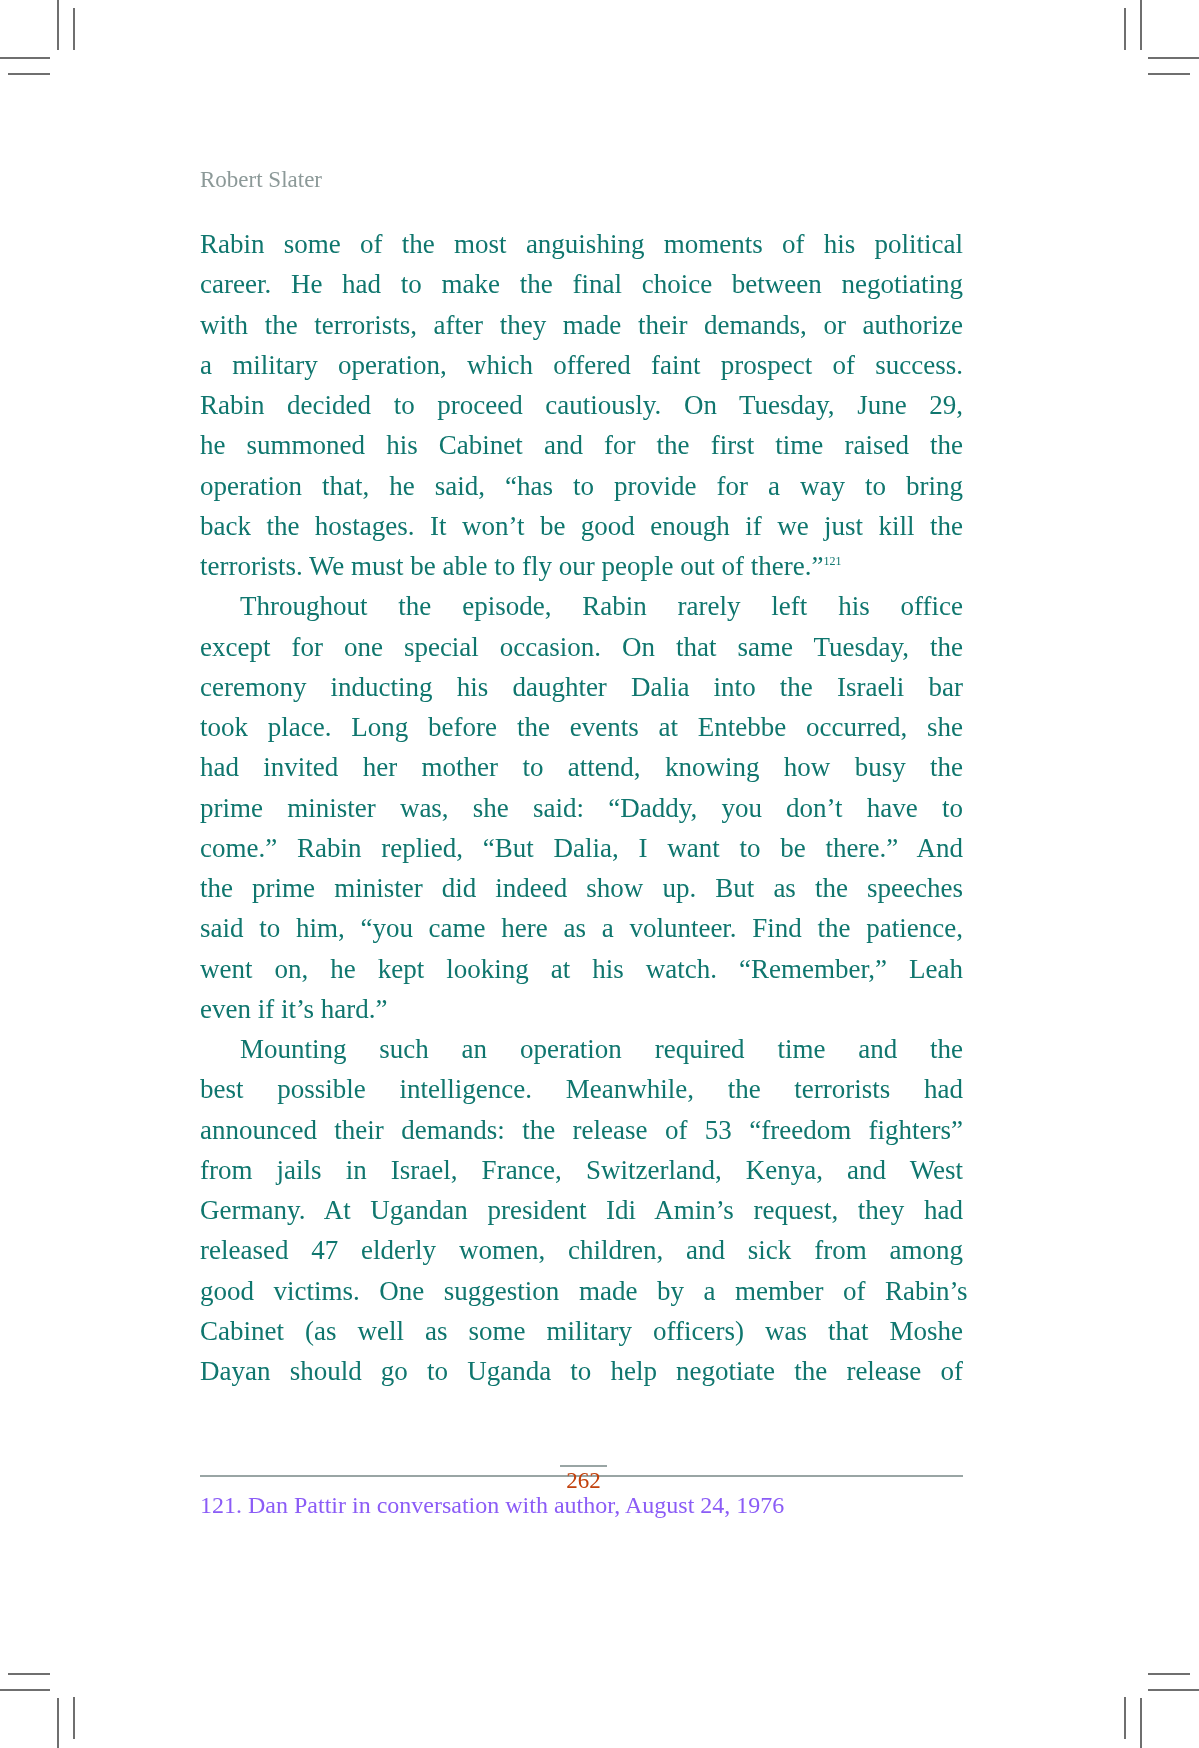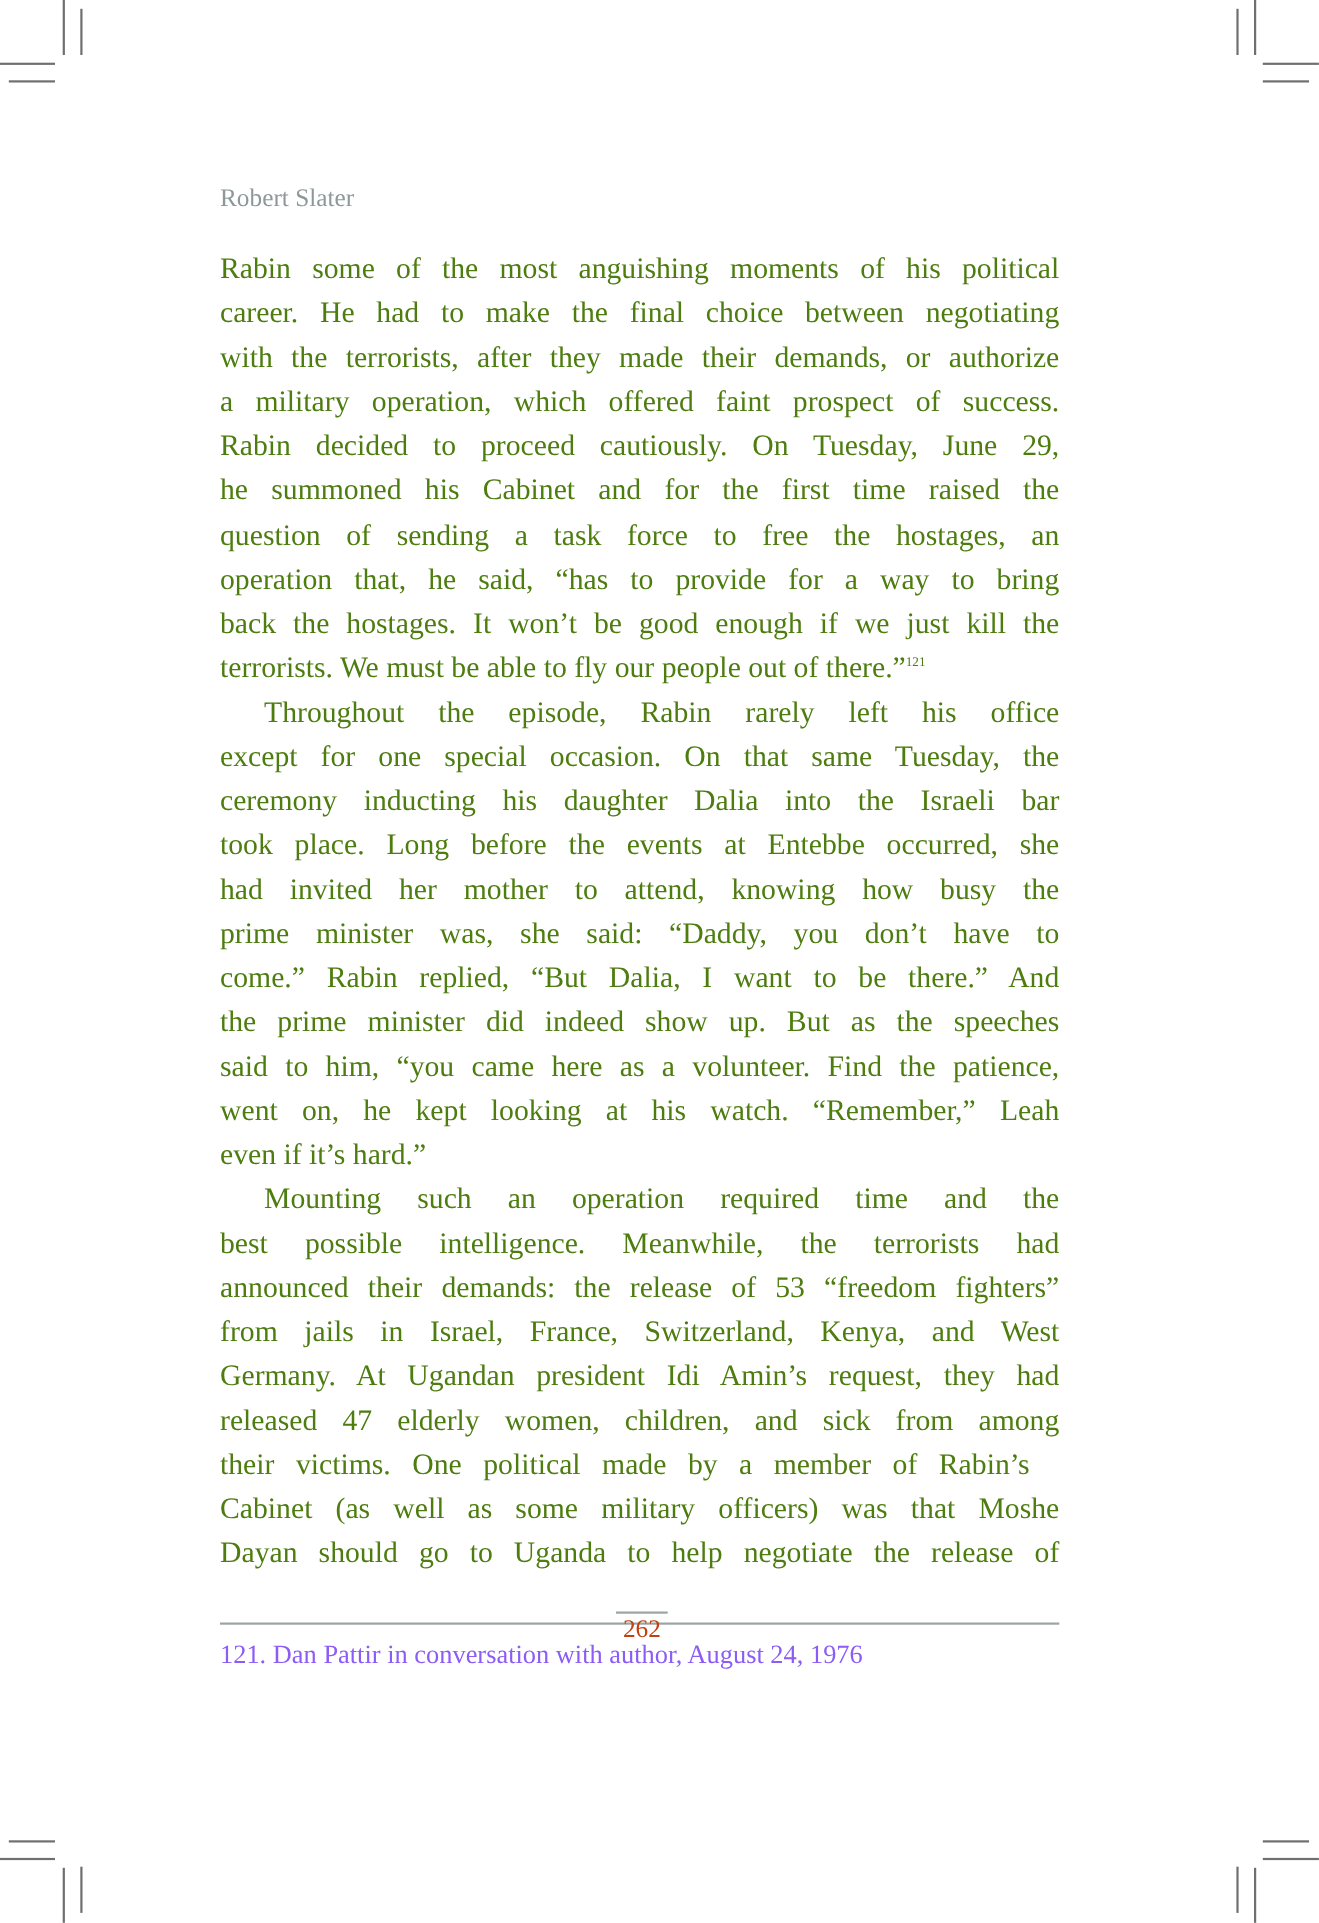--- a/index.html
+++ b/index.html
@@ -9,21 +9,21 @@
   .crop.h { height: 2px; }
   .crop.v { width: 2px; }
   .running-head {
     position: absolute; left: 200px; top: 166px;
     font-family: "Liberation Serif", "DejaVu Serif", serif;
     font-size: 23px; color: #8c9998; line-height: 28px; white-space: nowrap;
   }
   .body-text {
     position: absolute; left: 200px; top: 224px; width: 763px;
     font-family: "Liberation Serif", "DejaVu Serif", serif;
-    font-size: 27px; color: #4d7c0f;
+    font-size: 27px; color: #0f766e;
   }
   .line {
     display: block; height: 40.25px; line-height: 40.25px;
     text-align: justify; text-align-last: justify; white-space: nowrap; overflow: visible;
   }
   .line.last { text-align-last: left; }
   .line.indent { padding-left: 40px; }
   .line > span { white-space: normal; }
   .sup { font-size: 12px; vertical-align: 10px; line-height: 0; }
   .footnote-rule {
@@ -68,42 +68,41 @@
 
   <div class="running-head">Robert Slater</div>
 
   <div class="body-text" id="body-text">
       <div class="line"><span style="display: inline-block; white-space: nowrap; word-spacing: 12.533px;">Rabin some of the most anguishing moments of his political</span></div>
       <div class="line"><span style="display: inline-block; white-space: nowrap; word-spacing: 12.9757px;">career. He had to make the final choice between negotiating</span></div>
       <div class="line"><span style="display: inline-block; white-space: nowrap; word-spacing: 9.88715px;">with the terrorists, after they made their demands, or authorize</span></div>
       <div class="line"><span style="display: inline-block; white-space: nowrap; word-spacing: 13.5273px;">a military operation, which offered faint prospect of success.</span></div>
       <div class="line"><span style="display: inline-block; white-space: nowrap; word-spacing: 15.8574px;">Rabin decided to proceed cautiously. On Tuesday, June 29,</span></div>
       <div class="line"><span style="display: inline-block; white-space: nowrap; word-spacing: 14.3641px;">he summoned his Cabinet and for the first time raised the</span></div>
-      <div class="line"><span style="display: inline-block; white-space: nowrap; word-spacing: 16.5437px;">question of sending a task force to free the hostages, an</span></div>
       <div class="line"><span style="display: inline-block; white-space: nowrap; word-spacing: 13.2656px;">operation that, he said, “has to provide for a way to bring</span></div>
       <div class="line"><span style="display: inline-block; white-space: nowrap; word-spacing: 8.69661px;">back the hostages. It won’t be good enough if we just kill the</span></div>
       <div class="line last"><span>terrorists. We must be able to fly our people out of there.”</span><span class="sup">121</span></div>
       <div class="line indent"><span style="display: inline-block; white-space: nowrap; word-spacing: 24.0938px;">Throughout the episode, Rabin rarely left his office</span></div>
       <div class="line"><span style="display: inline-block; white-space: nowrap; word-spacing: 14.2413px;">except for one special occasion. On that same Tuesday, the</span></div>
       <div class="line"><span style="display: inline-block; white-space: nowrap; word-spacing: 17.4004px;">ceremony inducting his daughter Dalia into the Israeli bar</span></div>
       <div class="line"><span style="display: inline-block; white-space: nowrap; word-spacing: 13.0573px;">took place. Long before the events at Entebbe occurred, she</span></div>
       <div class="line"><span style="display: inline-block; white-space: nowrap; word-spacing: 17.6233px;">had invited her mother to attend, knowing how busy the</span></div>
       <div class="line"><span style="display: inline-block; white-space: nowrap; word-spacing: 17.4566px;">prime minister was, she said: “Daddy, you don’t have to</span></div>
       <div class="line"><span style="display: inline-block; white-space: nowrap; word-spacing: 13.0203px;">come.” Rabin replied, “But Dalia, I want to be there.” And</span></div>
       <div class="line"><span style="display: inline-block; white-space: nowrap; word-spacing: 12.3375px;">the prime minister did indeed show up. But as the speeches</span></div>
       <div class="line"><span style="display: inline-block; white-space: nowrap; word-spacing: 8.97301px;">said to him, “you came here as a volunteer. Find the patience,</span></div>
       <div class="line"><span style="display: inline-block; white-space: nowrap; word-spacing: 15.2517px;">went on, he kept looking at his watch. “Remember,” Leah</span></div>
       <div class="line last"><span>even if it’s hard.”</span></div>
       <div class="line indent"><span style="display: inline-block; white-space: nowrap; word-spacing: 26.0558px;">Mounting such an operation required time and the</span></div>
       <div class="line"><span style="display: inline-block; white-space: nowrap; word-spacing: 26.9427px;">best possible intelligence. Meanwhile, the terrorists had</span></div>
       <div class="line"><span style="display: inline-block; white-space: nowrap; word-spacing: 10.6602px;">announced their demands: the release of 53 “freedom fighters”</span></div>
       <div class="line"><span style="display: inline-block; white-space: nowrap; word-spacing: 17.3574px;">from jails in Israel, France, Switzerland, Kenya, and West</span></div>
       <div class="line"><span style="display: inline-block; white-space: nowrap; word-spacing: 12.9238px;">Germany. At Ugandan president Idi Amin’s request, they had</span></div>
       <div class="line"><span style="display: inline-block; white-space: nowrap; word-spacing: 16.0879px;">released 47 elderly women, children, and sick from among</span></div>
-      <div class="line"><span style="display: inline-block; white-space: nowrap; word-spacing: 12.7917px;">their victims. One political made by a member of Rabin’s</span></div>
+      <div class="line"><span style="display: inline-block; white-space: nowrap; word-spacing: 12.7917px;">good victims. One suggestion made by a member of Rabin’s</span></div>
       <div class="line"><span style="display: inline-block; white-space: nowrap; word-spacing: 14.2674px;">Cabinet (as well as some military officers) was that Moshe</span></div>
       <div class="line"><span style="display: inline-block; white-space: nowrap; word-spacing: 12.4187px;">Dayan should go to Uganda to help negotiate the release of</span></div>
     </div>
 
   <div class="footnote-rule"></div>
   <div class="footnote">121. Dan Pattir in conversation with author, August 24, 1976</div>
 
   <div class="page-number">262</div>
 </div>
 

